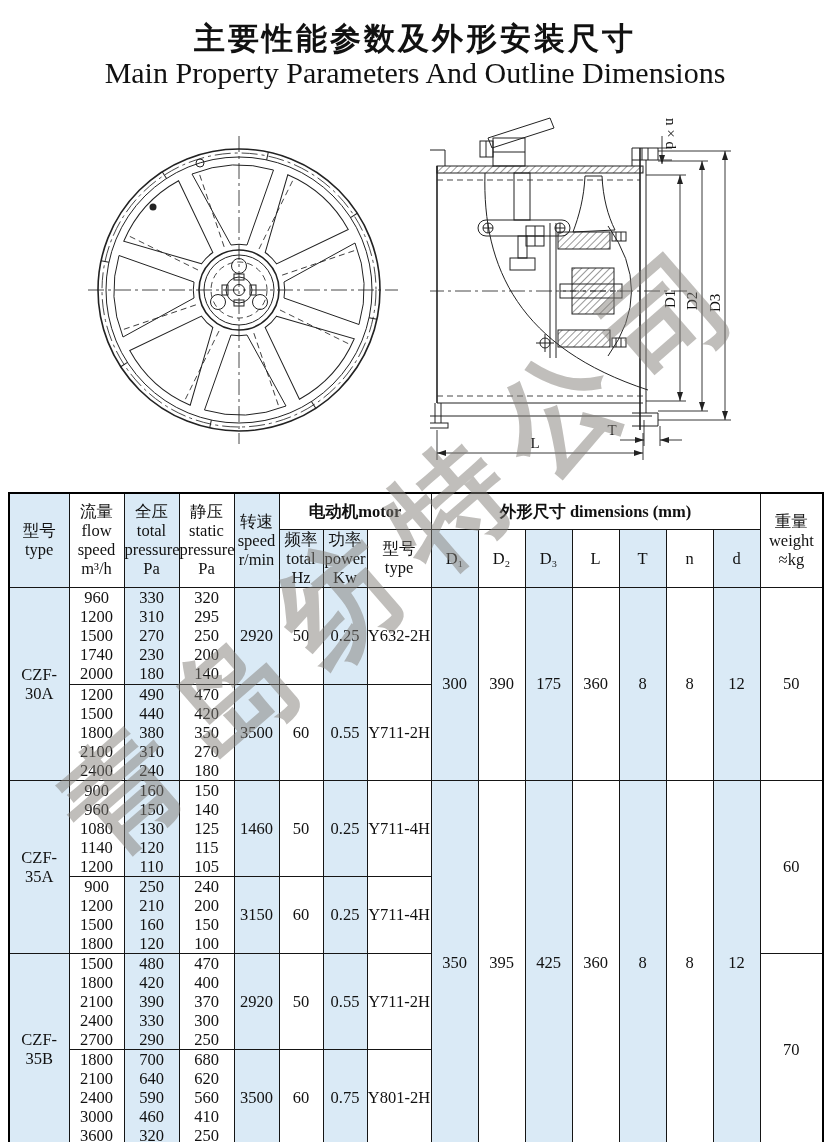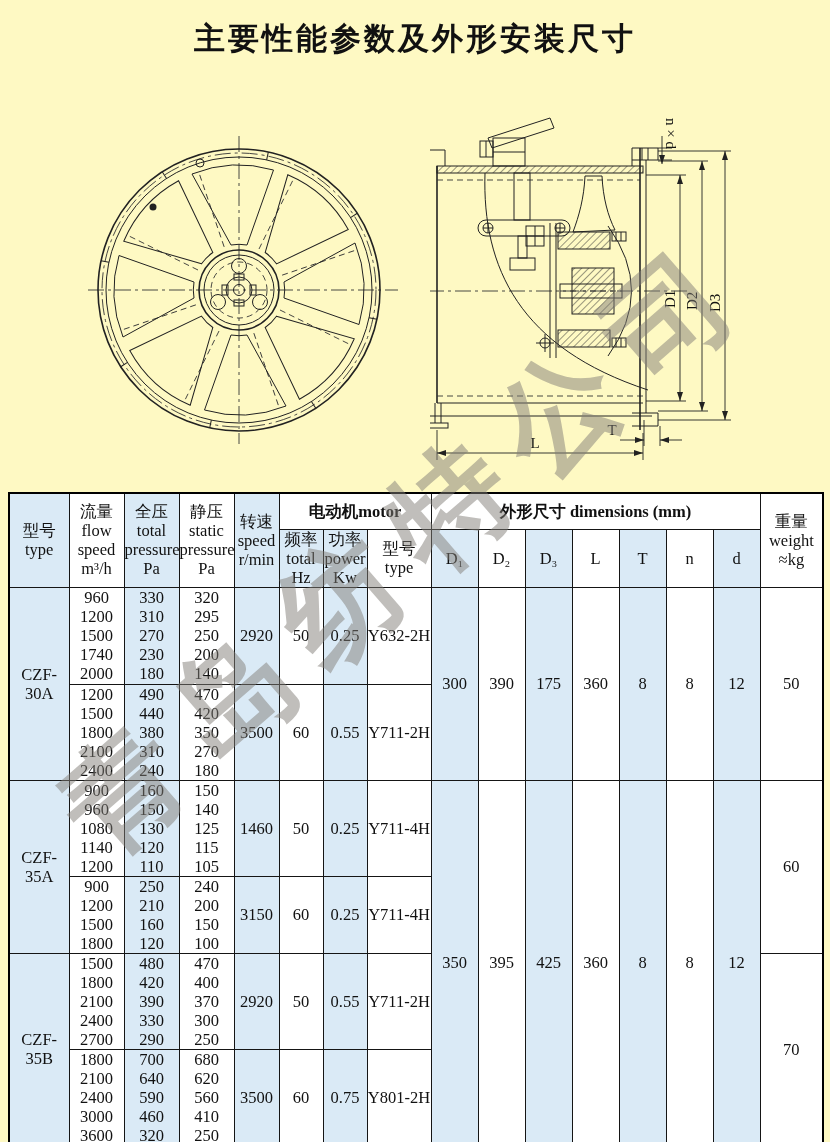--- a/index.html
+++ b/index.html
@@ -1,16 +1,16 @@
 <!DOCTYPE html>
 <html><head>
 <meta charset="utf-8">
 <style>
   html,body{margin:0;padding:0;background:#888;}
-  .page{position:relative;width:830px;height:1142px;background:#fef9c3;margin:0 auto;overflow:hidden;
+  .page{position:relative;width:830px;height:1142px;background:#ffffff;margin:0 auto;overflow:hidden;
         font-family:"Liberation Serif",serif;color:#111;}
   .title-zh{position:absolute;top:18px;left:0;width:830px;text-align:center;
             font-family:"Liberation Sans",sans-serif;font-weight:bold;font-size:31px;letter-spacing:3px;}
   .title-en{position:absolute;top:56px;left:0;width:830px;text-align:center;
             font-family:"Liberation Serif",serif;font-size:30px;}
   .watermark{position:absolute;left:80px;top:750px;z-index:5;pointer-events:none;
              font-family:"Liberation Sans",sans-serif;font-size:118px;font-weight:bold;
              color:rgba(130,125,120,0.50);letter-spacing:26px;white-space:nowrap;
              transform:rotate(-41deg);transform-origin:left center;}
   .drawing{position:absolute;}
@@ -37,20 +37,21 @@
   .white{background:#ffffff;}
   .grp{font-size:16px;font-weight:bold;}
   .model{font-size:15px;margin-top:8px;}
 </style>
 </head>
 <body>
 
 <div class="page">
 
   <div class="title-zh">主要性能参数及外形安装尺寸</div>
+  <div class="title-en">Main Property Parameters And Outline Dimensions</div>
 
   <div class="drawing" id="frontView">
     <svg width="315" height="320" viewBox="0 0 315 320">
       <defs>
         <g id="blade">
           <path class="ln" d="M145,117 L106,46 A125,125 0 0 1 187.5,42 L161,117 A46,46 0 0 0 145,117 Z"></path>
           <line class="dsh" x1="173" y1="121" x2="208" y2="50"></line>
         </g>
       </defs>
 

